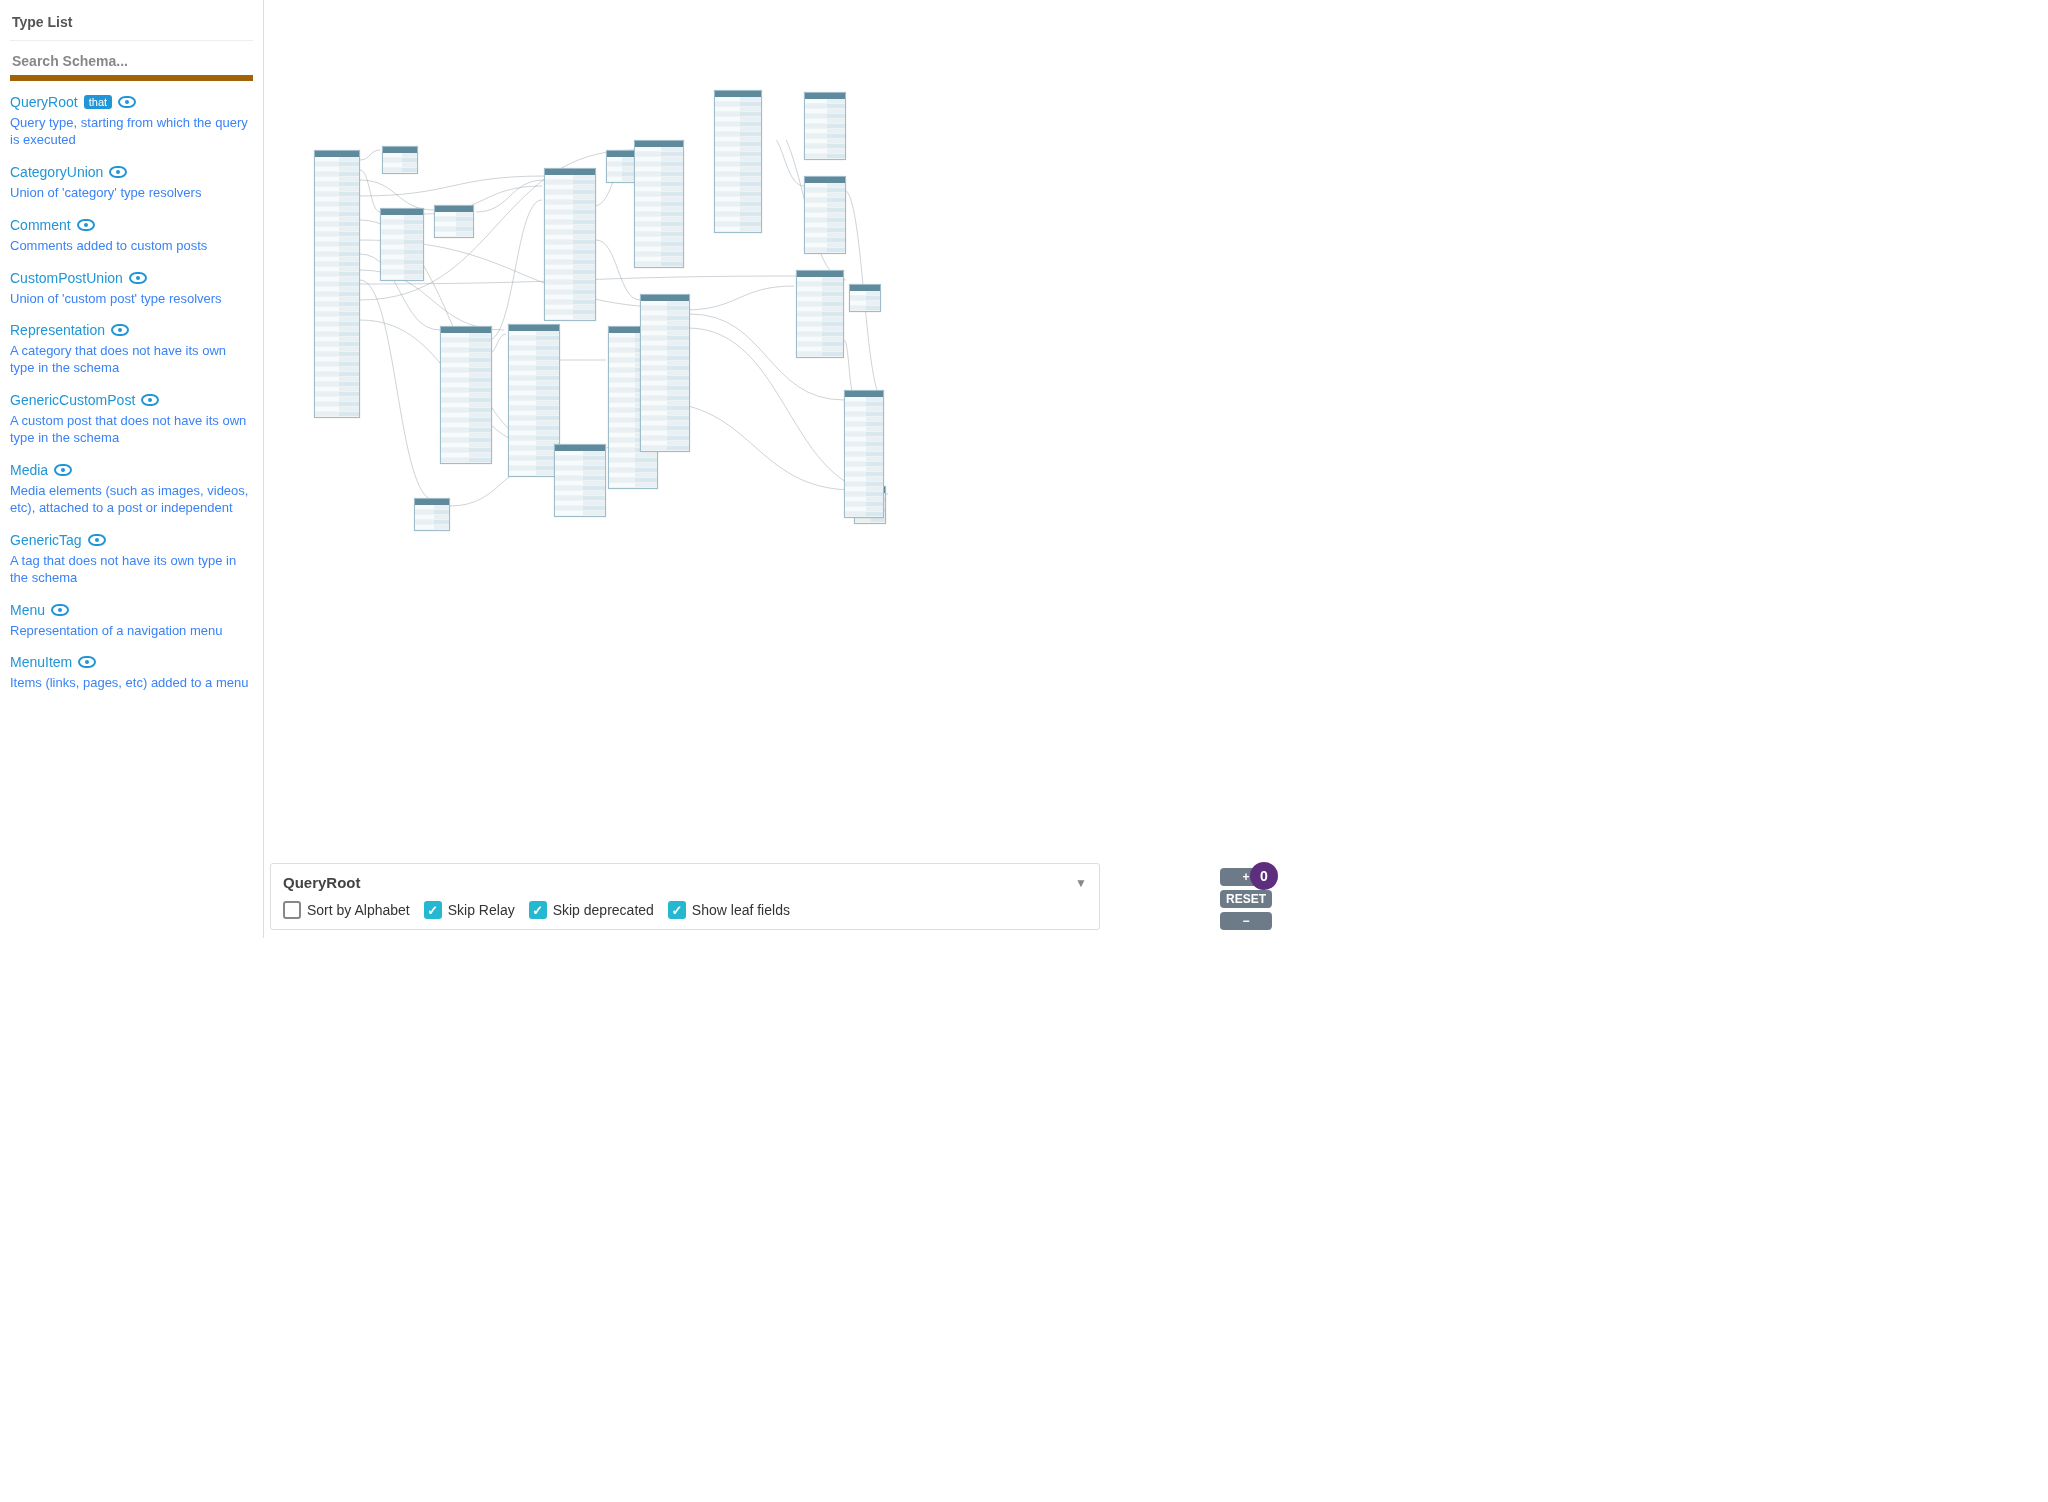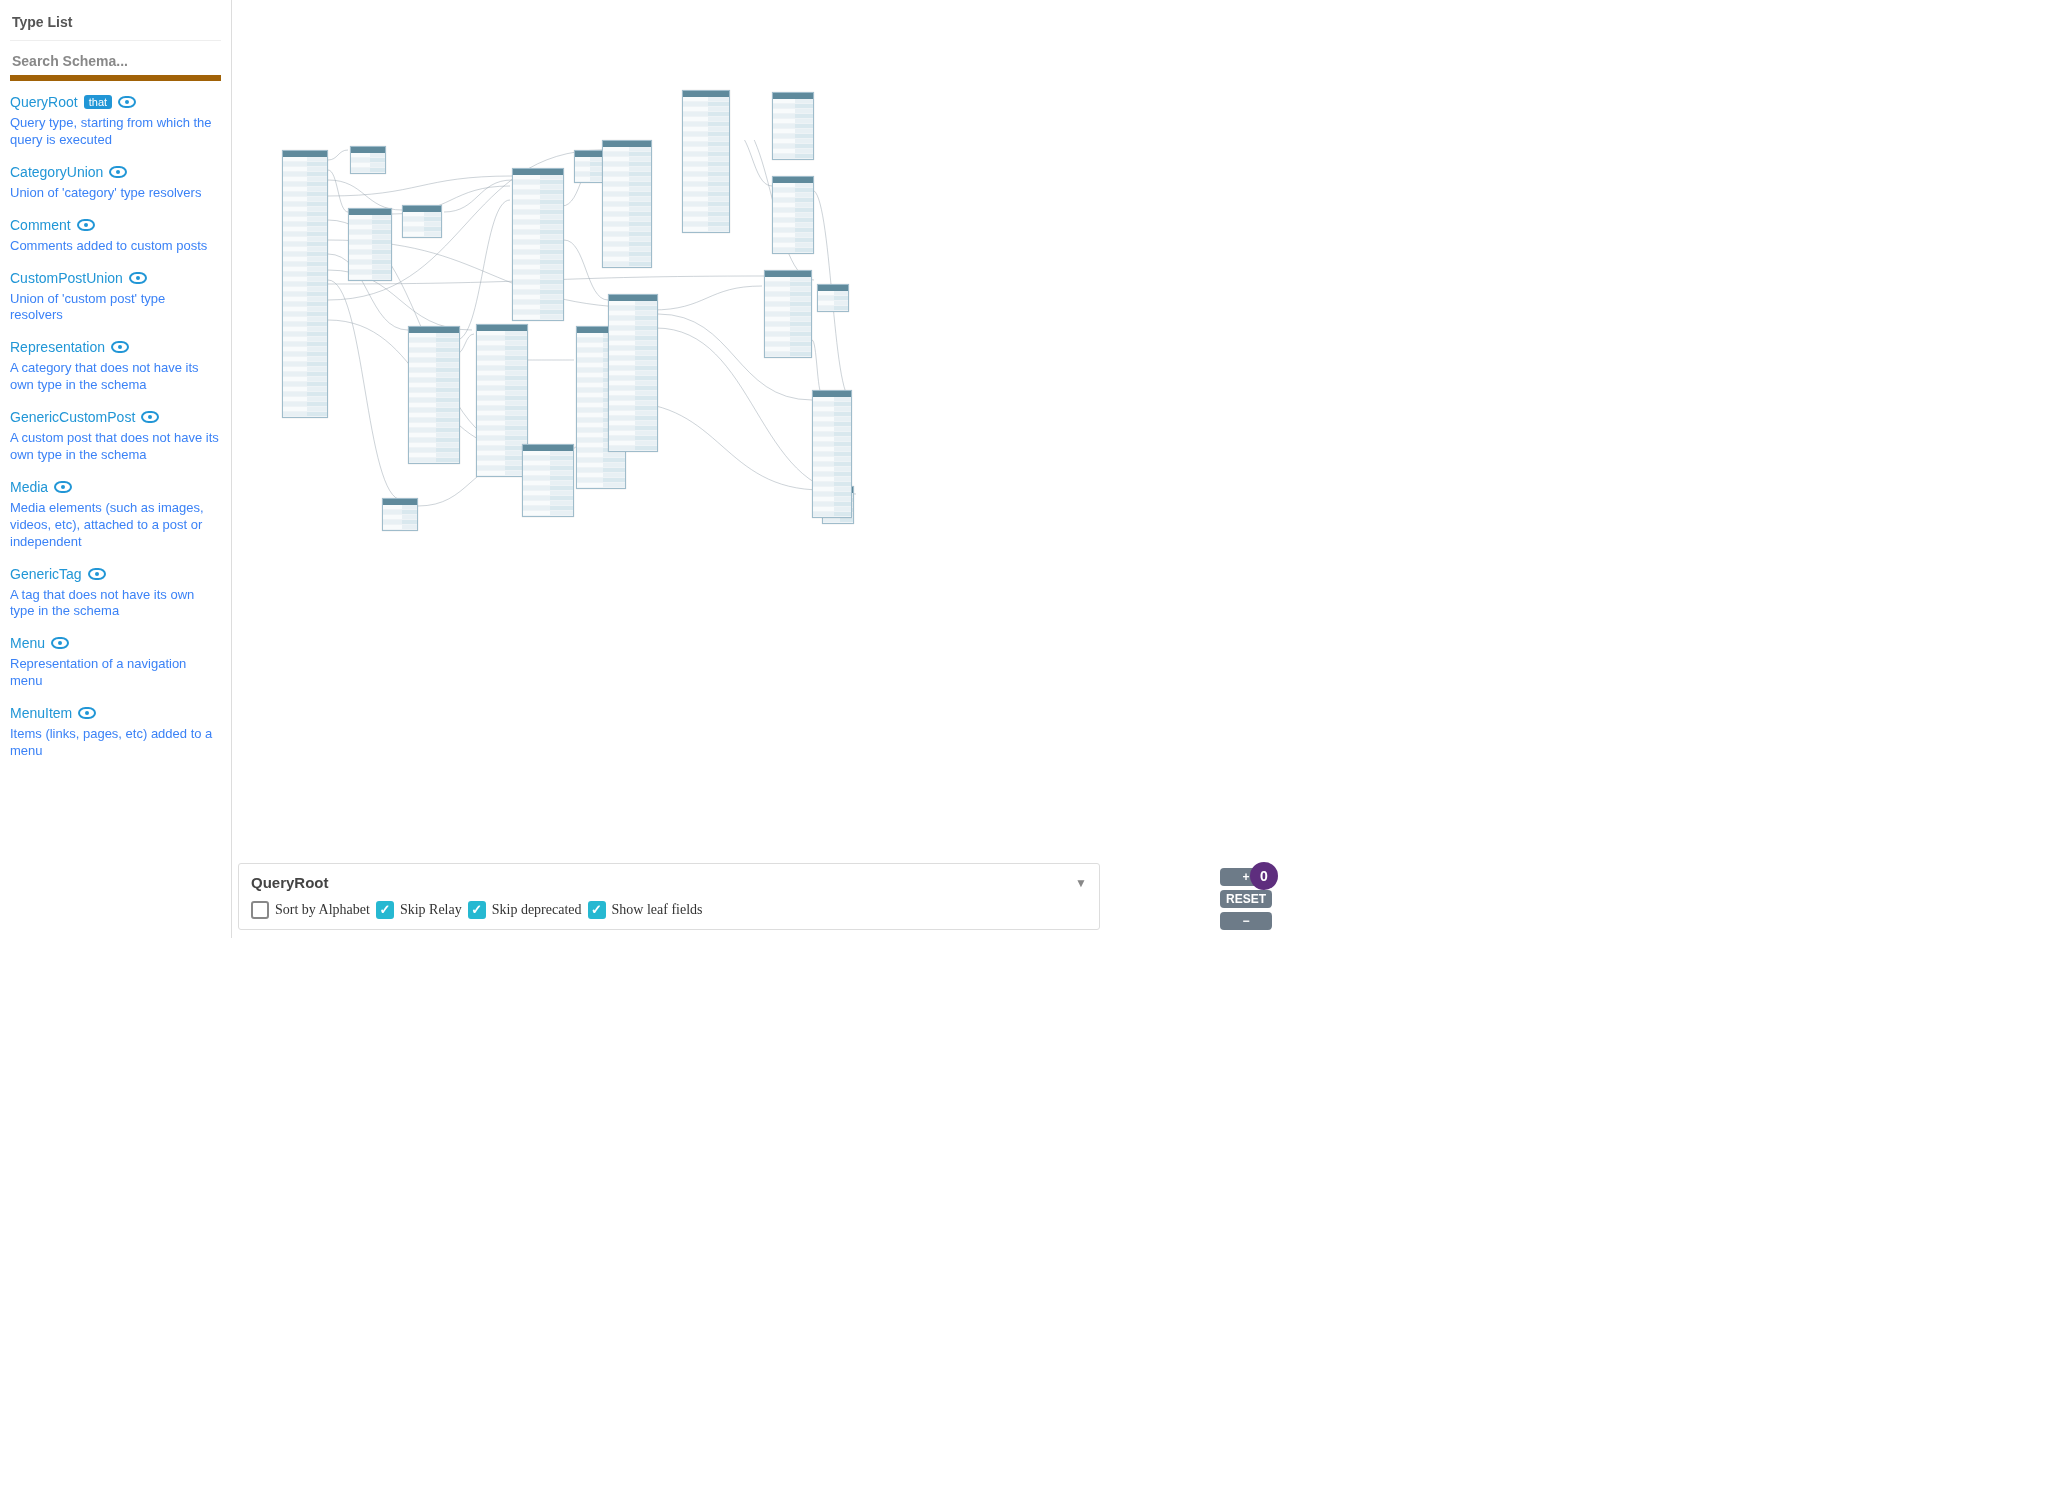--- a/index.html
+++ b/index.html
@@ -5,21 +5,21 @@
 * { box-sizing: border-box; margin: 0; padding: 0; }
 body {
   font-family: -apple-system, BlinkMacSystemFont, "Segoe UI", Helvetica, Arial, sans-serif;
   width: 1280px;
   height: 938px;
   overflow: hidden;
   display: flex;
   background: #fff;
 }
 .sidebar {
-  width: 232px;
+  width: 264px;
   border-right: 1px solid #ddd;
   padding: 8px 10px;
   overflow-y: auto;
   flex-shrink: 0;
 }
 .sidebar-title {
   font-size: 14px;
   font-weight: 700;
   color: #555;
   padding: 6px 2px 10px 2px;
@@ -126,23 +126,22 @@
   justify-content: space-between;
   align-items: center;
   font-weight: 700;
   color: #444;
   font-size: 15px;
   margin-bottom: 10px;
 }
 .dropdown-arrow { color: #888; font-size: 12px; }
 .panel-options {
   display: flex;
-  gap: 6px;
+  gap: 14px;
   align-items: center;
-  font-family: Liberation Serif, serif;
 }
 .opt {
   display: flex;
   align-items: center;
   gap: 6px;
   font-size: 14px;
   color: #333;
 }
 .cb {
   width: 18px; height: 18px;

